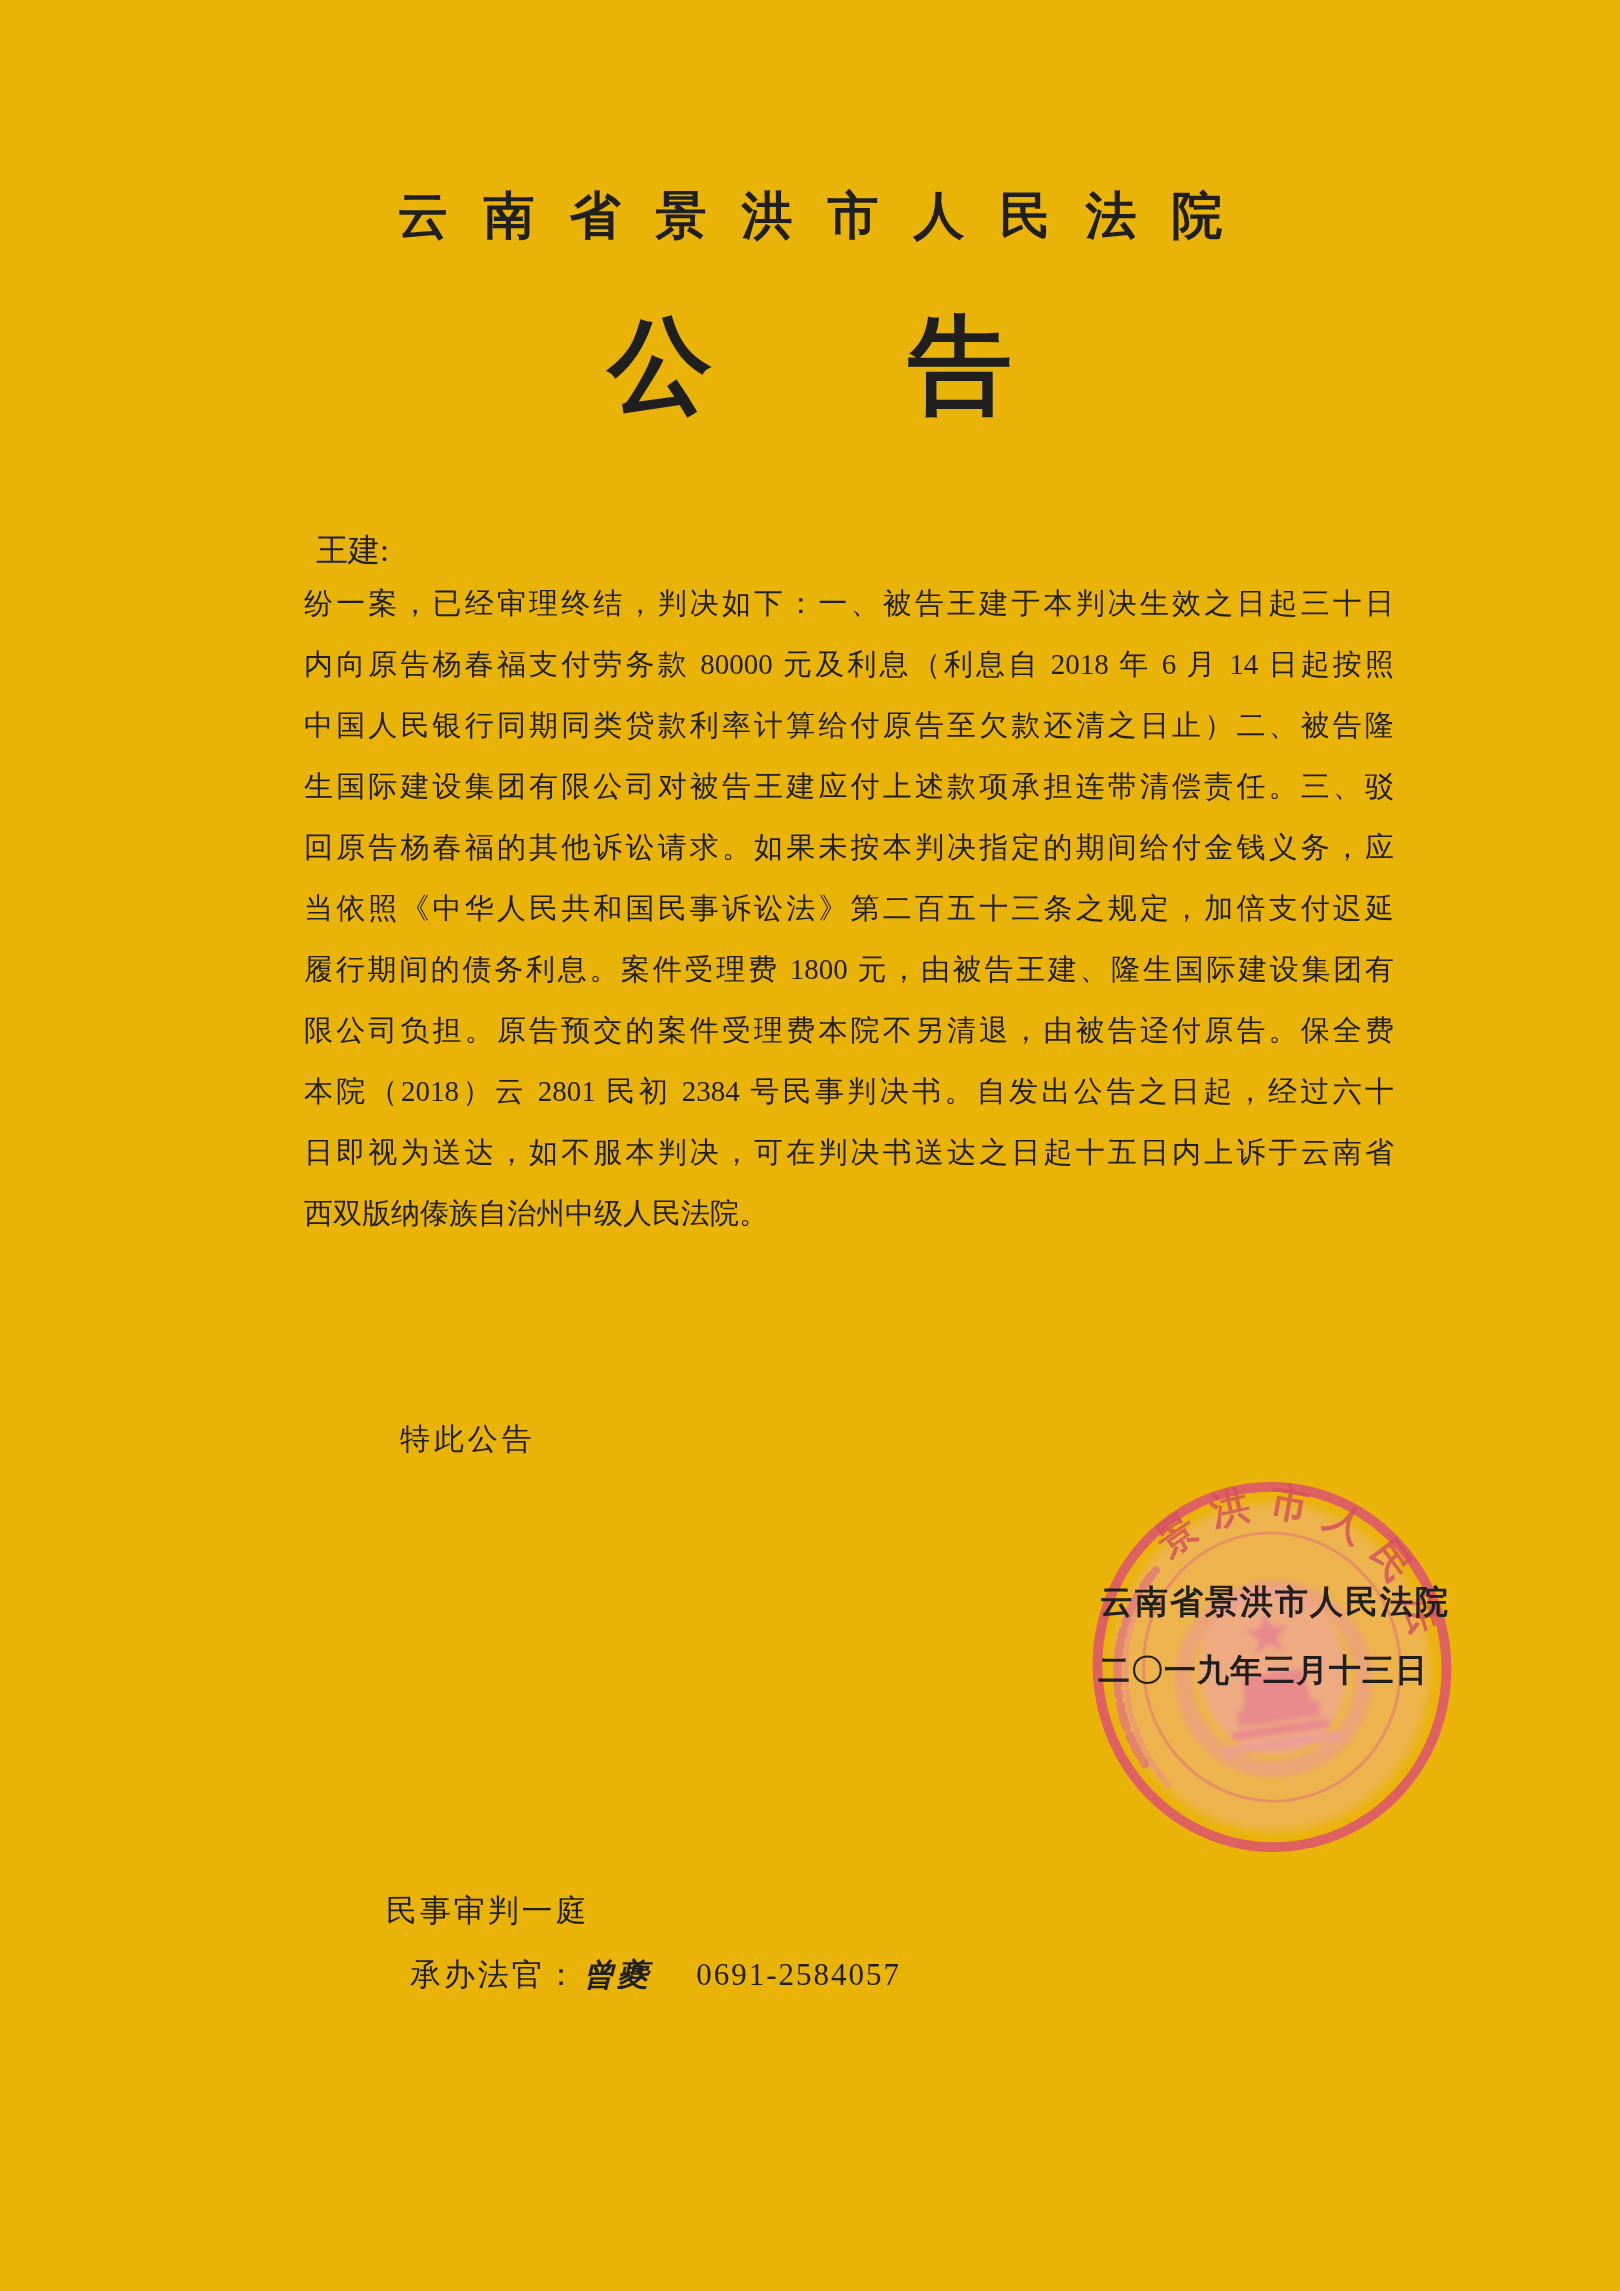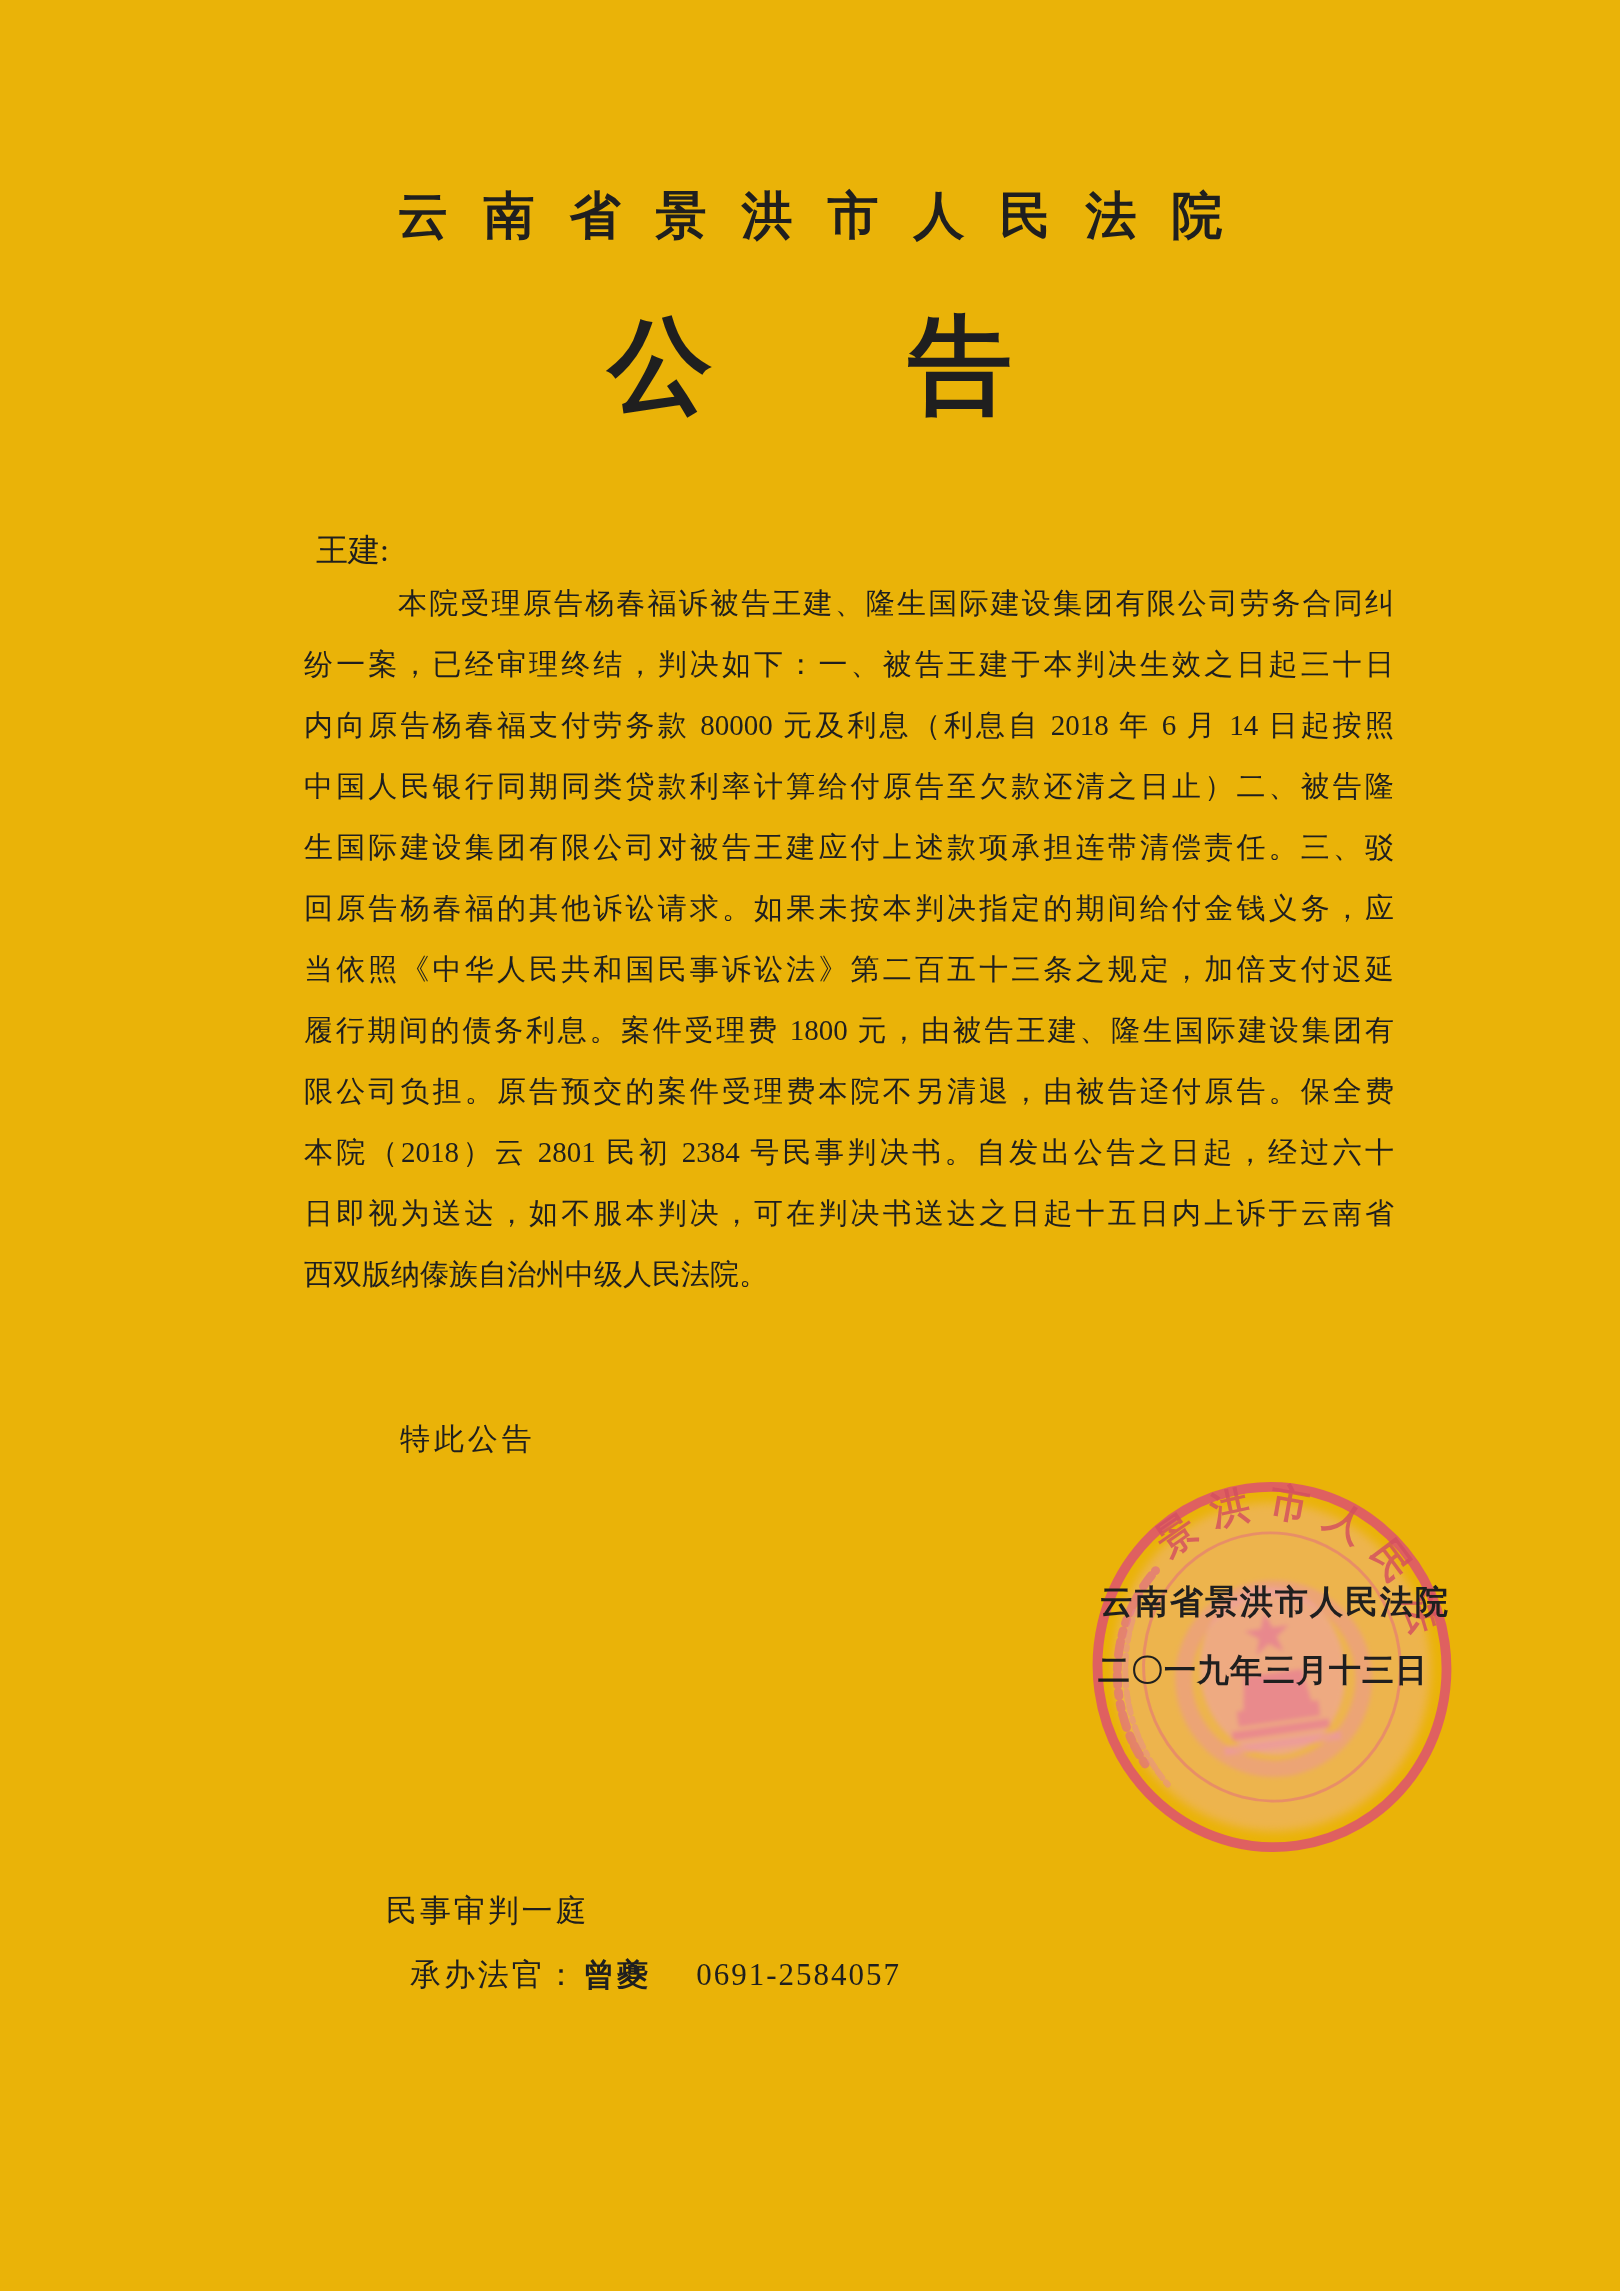--- a/index.html
+++ b/index.html
@@ -65,36 +65,35 @@
   }
   .division{
     position:absolute;top:1890px;left:386px;
     font-size:31px;letter-spacing:2.9px;text-align:right;
   }
   .judge-line{
     position:absolute;top:1954px;left:410px;
     font-size:31px;letter-spacing:2.9px;
     white-space:nowrap;
   }
-  .judge-name{font-weight:700;margin-left:3.9px;}
+  .judge-name{font-weight:700;margin-left:3.9px;font-style:italic;}
   .judge-phone{margin-left:45px;letter-spacing:2px;}
 </style>
 </head>
 <body>
 
 <div class="page">
 
   <div class="court-title">云南省景洪市人民法院</div>
 
   <div class="doc-title">公告</div>
 
   <div class="salutation">王建:</div>
 
   <div class="body-block">
-    <div class="line first">本院受理原告杨春福诉被告王建、隆生国际建设集团有限公司劳务合同纠</div>
     <div class="line">纷一案，已经审理终结，判决如下：一、被告王建于本判决生效之日起三十日</div>
     <div class="line">内向原告杨春福支付劳务款 80000 元及利息（利息自 2018 年 6 月 14 日起按照</div>
     <div class="line">中国人民银行同期同类贷款利率计算给付原告至欠款还清之日止）二、被告隆</div>
     <div class="line">生国际建设集团有限公司对被告王建应付上述款项承担连带清偿责任。三、驳</div>
     <div class="line">回原告杨春福的其他诉讼请求。如果未按本判决指定的期间给付金钱义务，应</div>
     <div class="line">当依照《中华人民共和国民事诉讼法》第二百五十三条之规定，加倍支付迟延</div>
     <div class="line">履行期间的债务利息。案件受理费 1800 元，由被告王建、隆生国际建设集团有</div>
     <div class="line">限公司负担。原告预交的案件受理费本院不另清退，由被告迳付原告。保全费</div>
     <div class="line">本院（2018）云 2801 民初 2384 号民事判决书。自发出公告之日起，经过六十</div>
     <div class="line">日即视为送达，如不服本判决，可在判决书送达之日起十五日内上诉于云南省</div>

